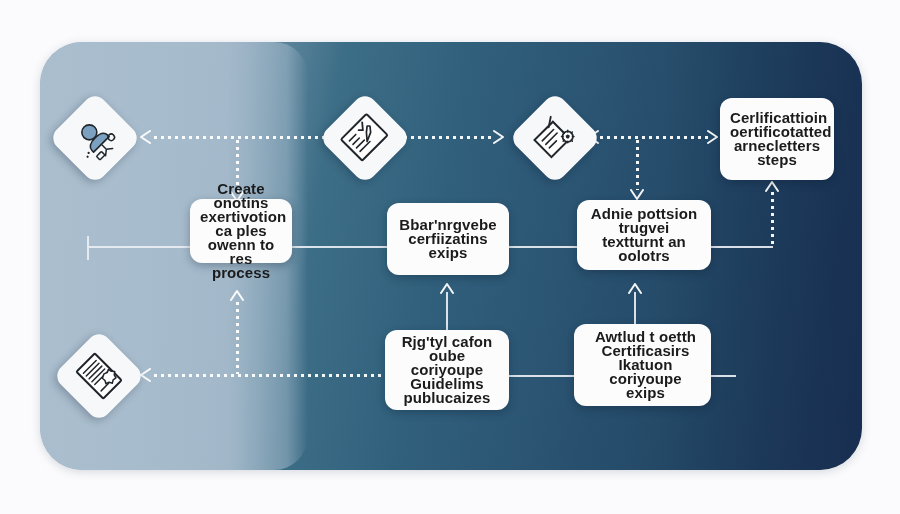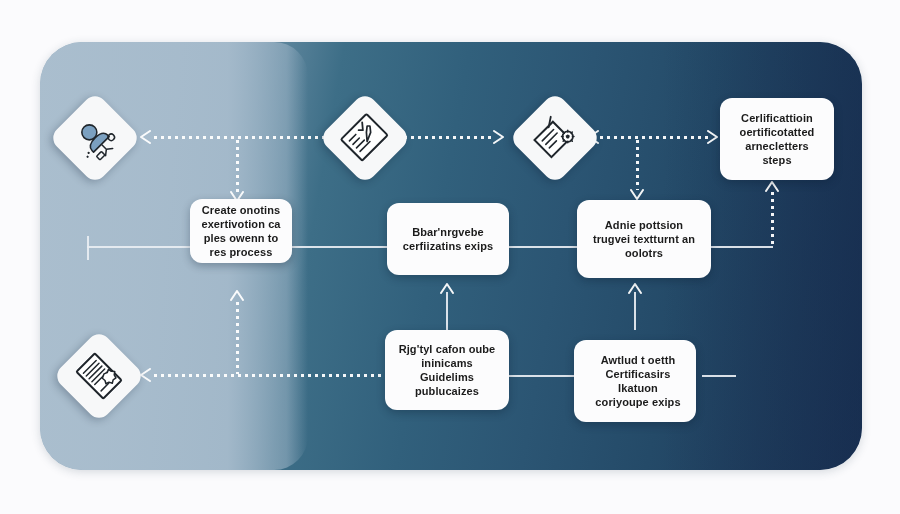--- a/index.html
+++ b/index.html
@@ -38,21 +38,21 @@
     position:absolute;
     background:#fcfcfd;
     border-radius:12px;
     box-shadow:0 3px 9px rgba(10,25,45,.30);
     display:flex;align-items:center;justify-content:center;
     text-align:center;
     padding:8px 10px;
     box-sizing:border-box;
   }
   .node-text{
-    font-size:11px;line-height:14px;color:#1b1b1b;
+    font-size:15px;line-height:14px;color:#1b1b1b;
     letter-spacing:.1px;font-weight:600;
     display:block;width:100%;
   }
 
   
   .diamond{
     position:absolute;
     width:66px;height:66px;
     background:#f7f8f9;
     border-radius:12px;
@@ -223,29 +223,29 @@
   </div>
 
   <div class="node" style="left:190px;top:199px;width:102px;height:64px;">
     <span class="node-text">Create onotins exertivotion ca ples owenn to res process</span>
   </div>
 
   <div class="node" style="left:387px;top:203px;width:122px;height:72px;">
     <span class="node-text">Bbar'nrgvebe cerfiizatins exips</span>
   </div>
 
-  <div class="node" style="left:577px;top:200px;width:134px;height:78px;">
+  <div class="node" style="left:577px;top:200px;width:134px;height:70px;">
     <span class="node-text">Adnie pottsion trugvei textturnt an oolotrs</span>
   </div>
 
   <div class="node" style="left:720px;top:98px;width:114px;height:82px;">
     <span class="node-text">Cerlificattioin oertificotatted arnecletters steps</span>
   </div>
 
   <div class="node" style="left:385px;top:330px;width:124px;height:80px;">
-    <span class="node-text">Rjg'tyl cafon oube ininicams Guidelims publucaizes</span>
-  </div>
-
-  <div class="node" style="left:574px;top:340px;width:122px;height:82px;padding-left:16px;">
+    <span class="node-text">Rjg'tyl cafon oube coriyoupe Guidelims publucaizes</span>
+  </div>
+
+  <div class="node" style="left:574px;top:324px;width:137px;height:82px;padding-left:16px;">
     <span class="node-text">Awtlud t oetth Certificasirs Ikatuon coriyoupe exips</span>
   </div>
 
 </div>
 
 </body></html>

